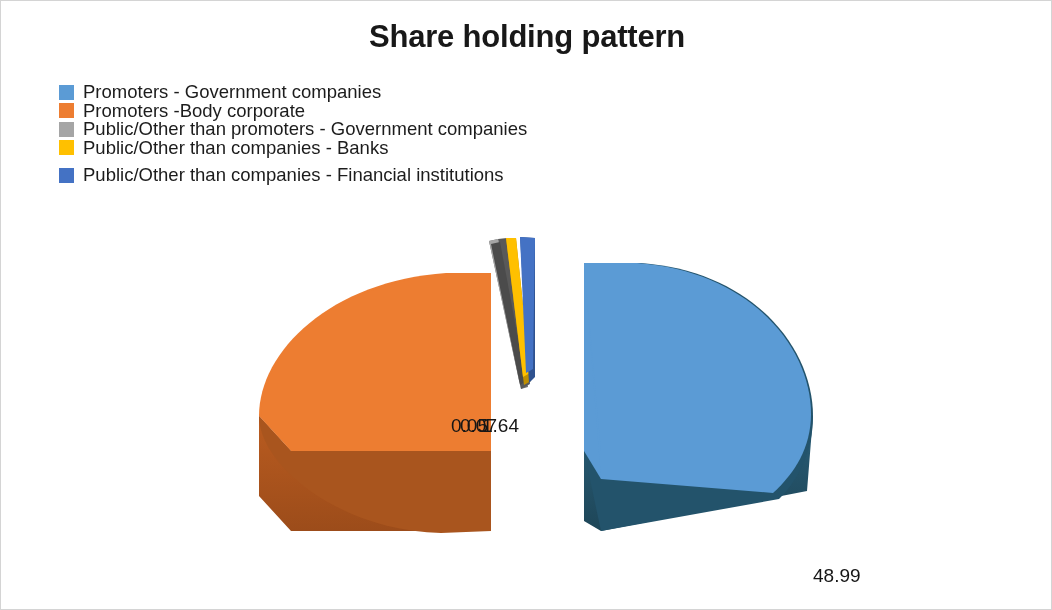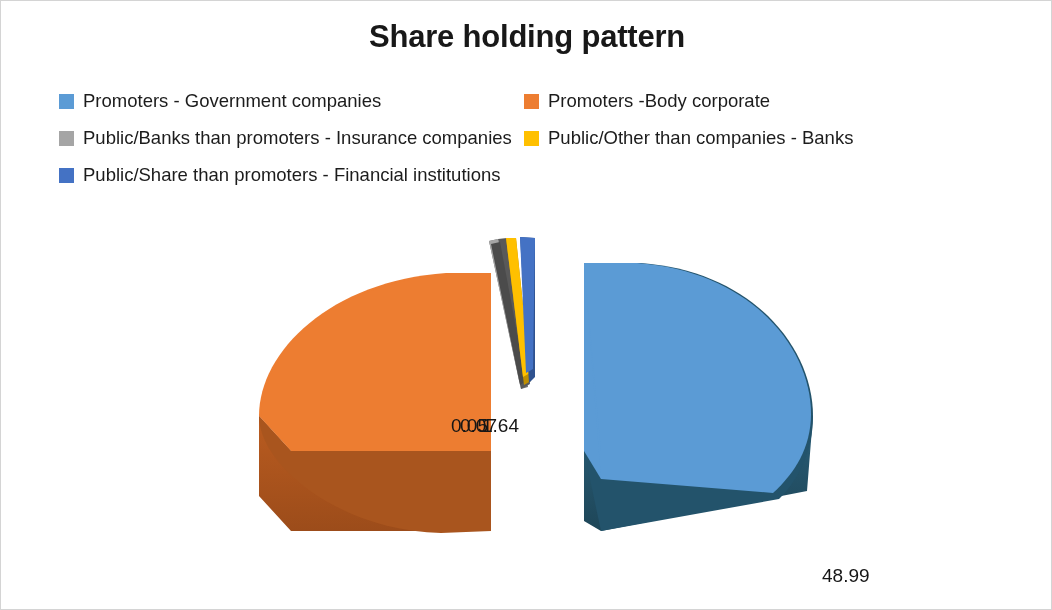--- a/index.html
+++ b/index.html
@@ -35,20 +35,21 @@
   #legend {
     position: absolute;
     left: 58px;
     top: 82px;
     width: 935px;
   }
   .legend-row {
     display: flex;
     align-items: flex-start;
     height: 37px;
+    flex-direction: column;
   }
   .legend-item {
     display: flex;
     align-items: center;
     height: 37px;
   }
   .legend-swatch {
     width: 15px;
     height: 15px;
     margin-right: 9px;
@@ -81,21 +82,21 @@
   }
 
   
   .dlabel {
     position: absolute;
     font-size: 19px;
     color: #161616;
     white-space: nowrap;
     line-height: 1;
   }
-  #dlabel-gov   { left: 812px; top: 365px; margin-left: 9px; }
+  #dlabel-gov   { left: 812px; top: 365px; }
   
   #dlabel-ins   { left: 459px; top: 215px; }
   #dlabel-banks { left: 450px; top: 215px; }
   #dlabel-fin   { left: 481px; top: 215px; }
 </style>
 </head>
 <body>
 
 <div id="canvas">
 
@@ -110,32 +111,32 @@
       </div>
       <div class="legend-item li-body">
         <span class="legend-swatch" style="background:#ED7D31"></span>
         <span class="legend-label">Promoters -Body corporate</span>
       </div>
     </div>
 
     <div class="legend-row">
       <div class="legend-item li-ins">
         <span class="legend-swatch" style="background:#A5A5A5"></span>
-        <span class="legend-label">Public/Banks than promoters - Insurance companies</span>
+        <span class="legend-label">Public/Other than promoters - Government companies</span>
       </div>
       <div class="legend-item li-banks">
         <span class="legend-swatch" style="background:#FFC000"></span>
         <span class="legend-label">Public/Other than companies - Banks</span>
       </div>
     </div>
 
     <div class="legend-row">
       <div class="legend-item li-fin">
         <span class="legend-swatch" style="background:#4472C4"></span>
-        <span class="legend-label">Public/Share than promoters - Financial institutions</span>
+        <span class="legend-label">Public/Other than companies - Financial institutions</span>
       </div>
     </div>
 
   </div>
 
   <div id="plot">
 
     <svg id="pie-svg" width="1052" height="380" viewBox="0 0 1052 380">
 
       <defs>

